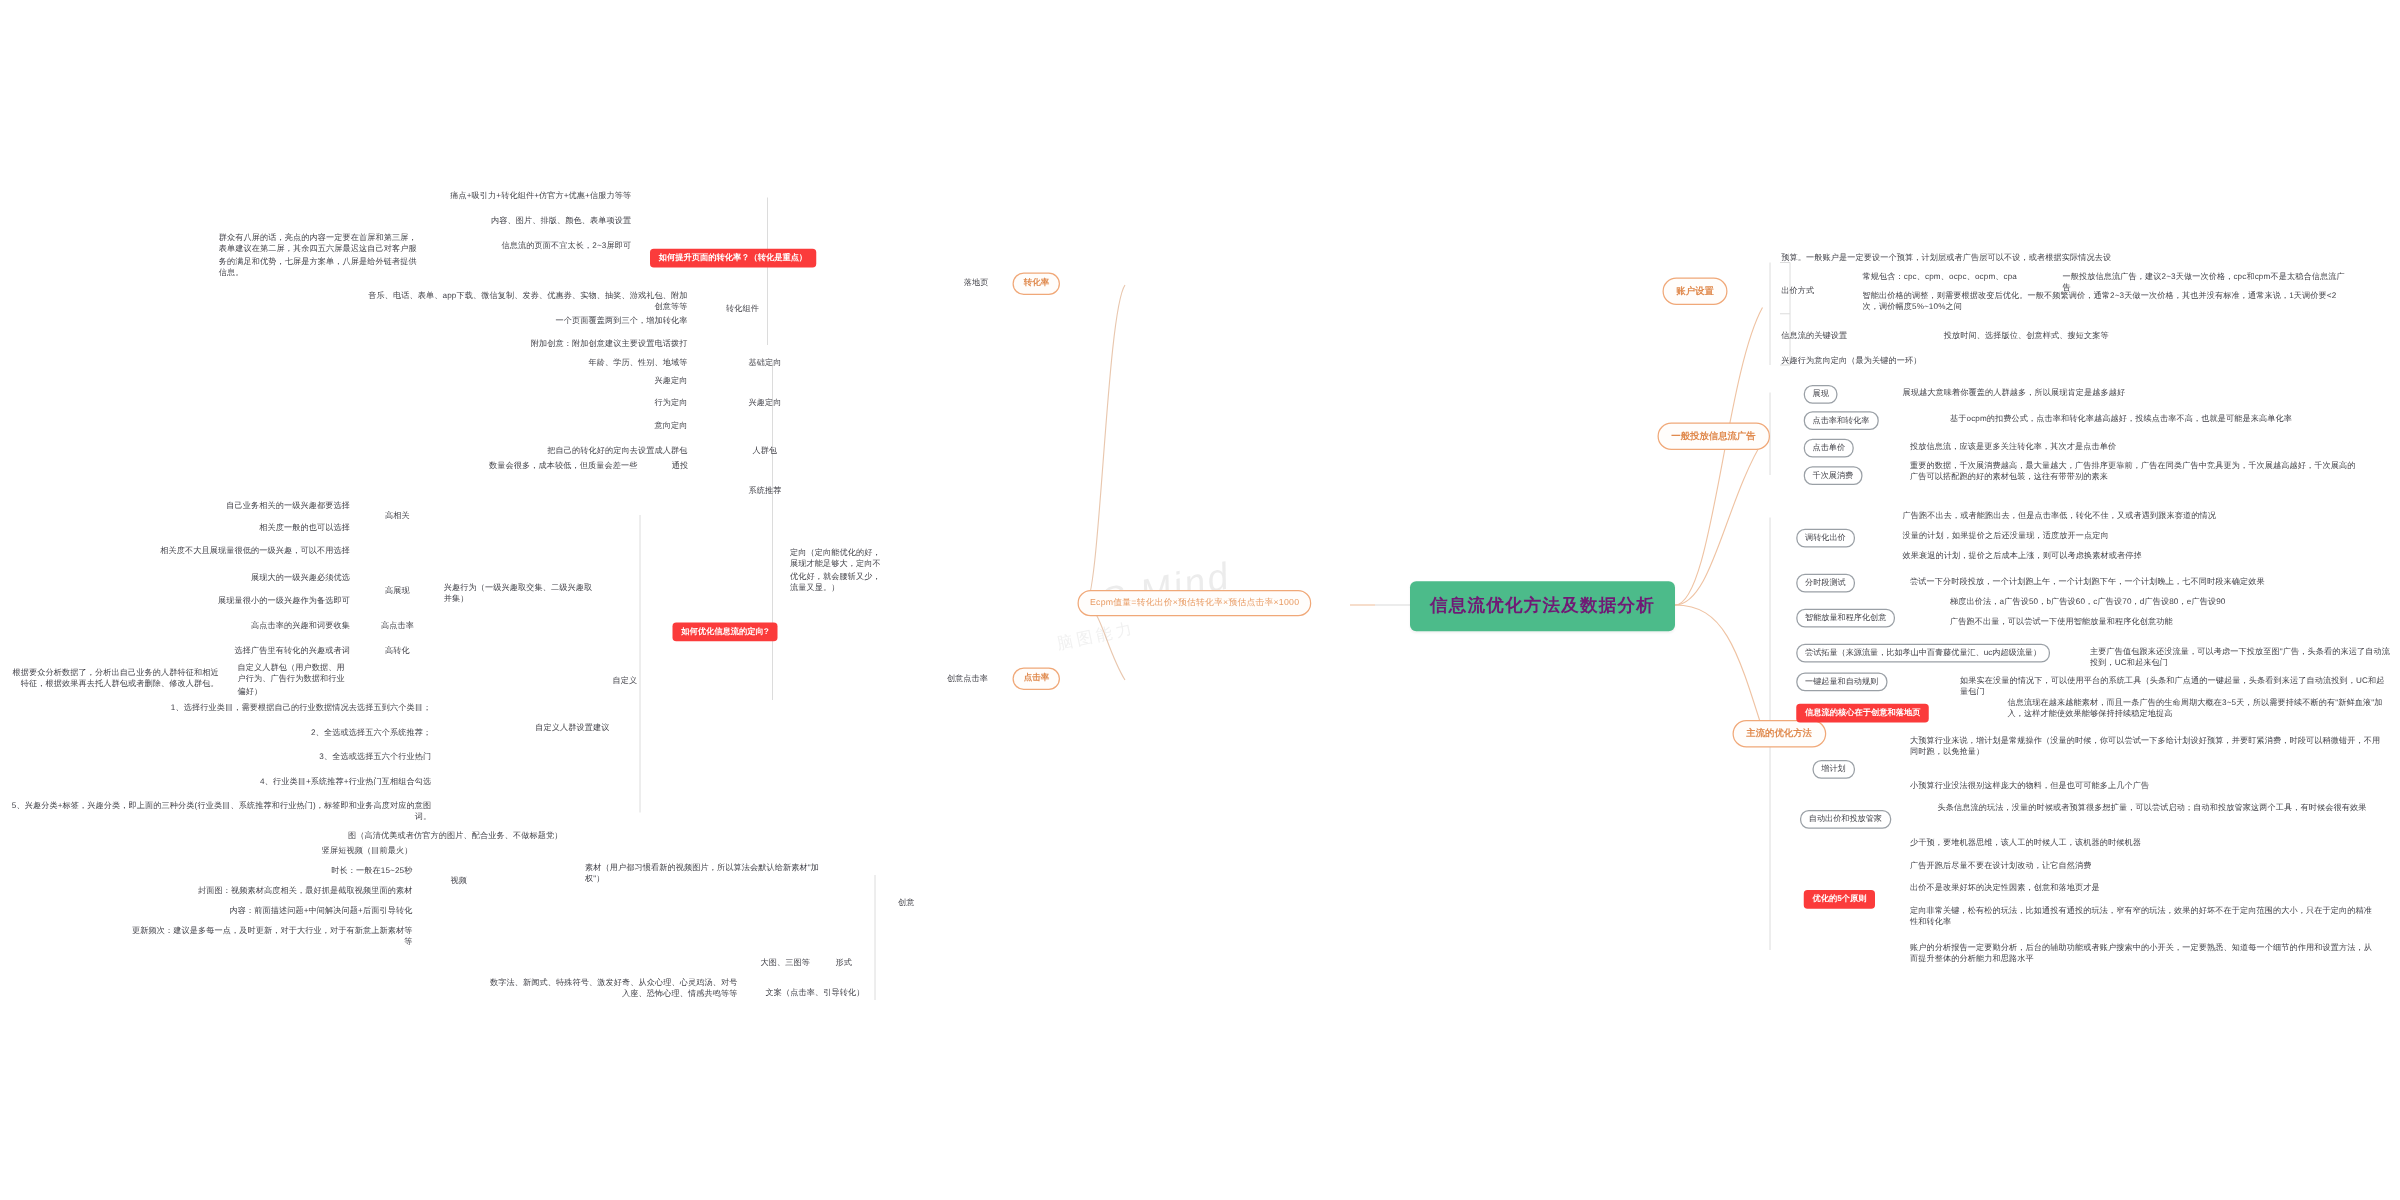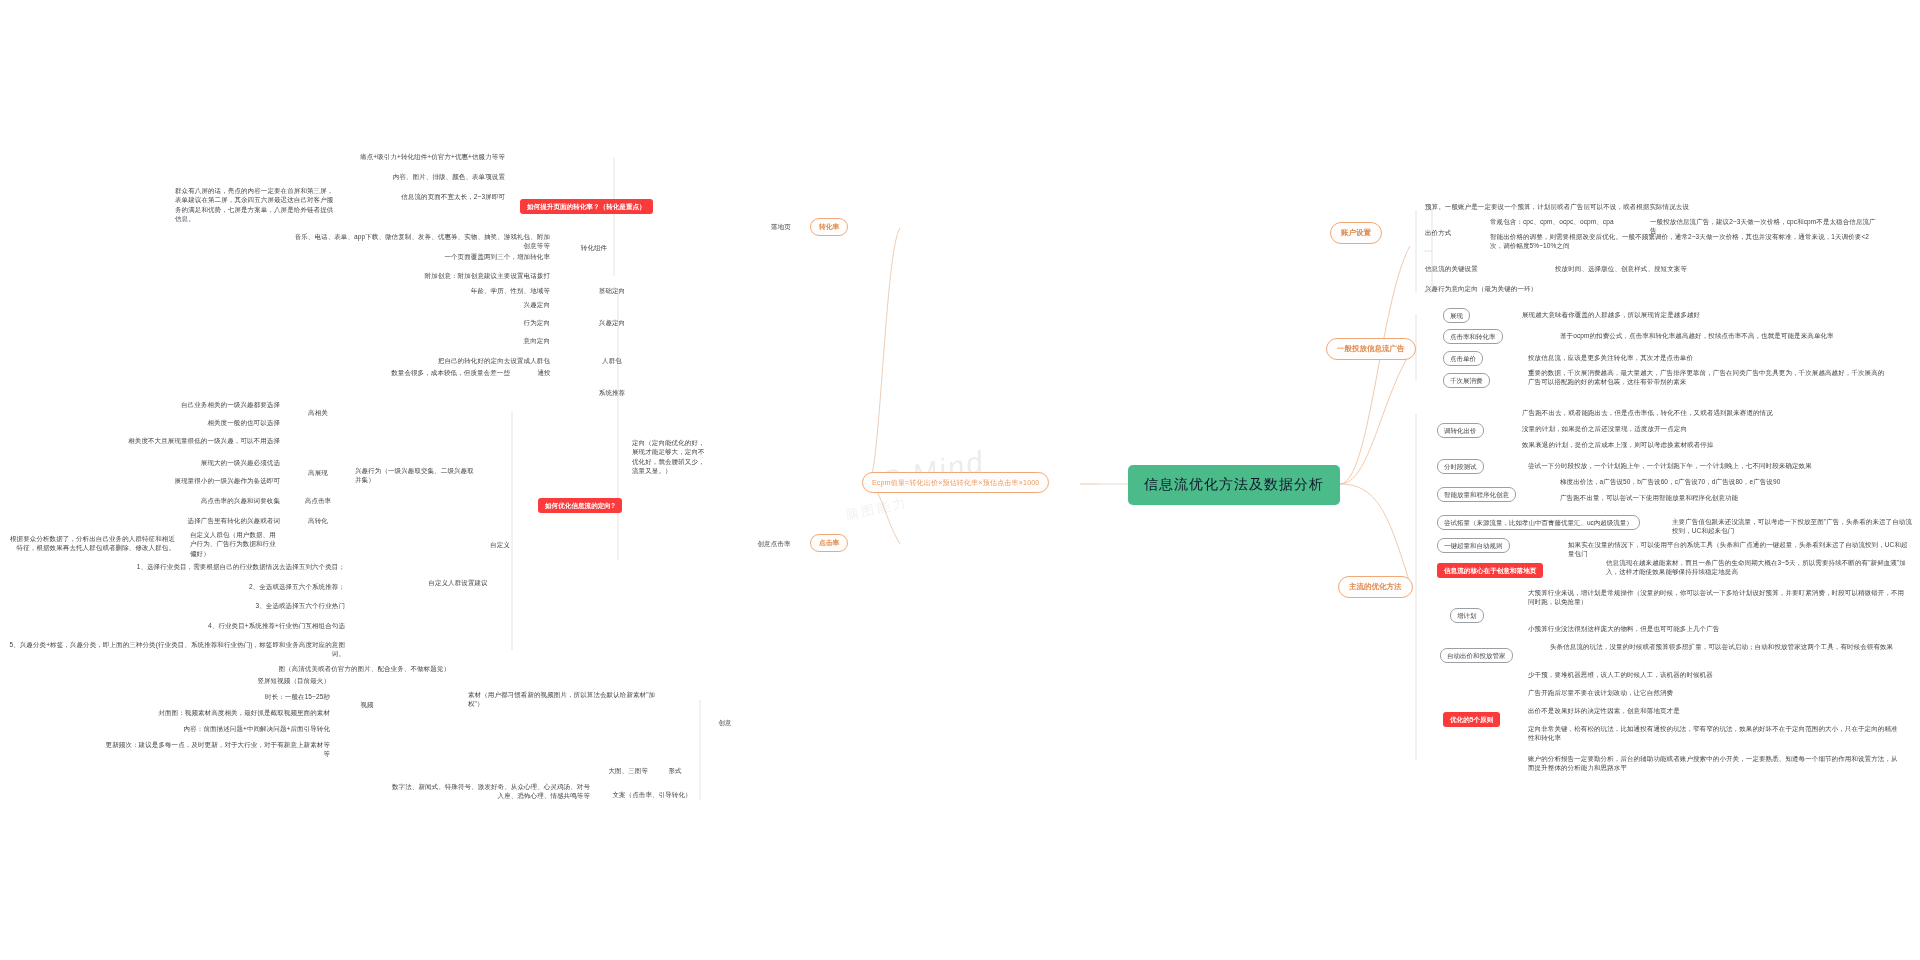--- a/index.html
+++ b/index.html
@@ -74,25 +74,25 @@
     font-size:6.6px;
     font-weight:bold;
     line-height:1.2;
     text-align:center;
     white-space:nowrap;
   }
 
   
   .root{
     background:#4cbb8a;
-    color:#0f172a;
+    color:#701a75;
     border-radius:5px;
     padding:11px 16px;
     font-size:14px;
-    font-weight:normal;
+    font-weight:bold;
     letter-spacing:1px;
     white-space:nowrap;
     box-shadow:0 1px 2px rgba(0,0,0,0.06);
   }
 
   .wm{
     position:absolute;
     color:rgba(170,170,170,0.22);
     font-size:30px;
     font-style:italic;
@@ -253,21 +253,21 @@
 
   <div class="node pill-gray" style="left:1443px;top:329px;">点击率和转化率</div>
   <div class="node txt l" style="left:1560px;top:331px;width:330px;">基于ocpm的扣费公式，点击率和转化率越高越好，投续点击率不高，也就是可能是来高单化率</div>
 
   <div class="node pill-gray" style="left:1443px;top:351px;">点击单价</div>
   <div class="node txt l" style="left:1528px;top:353px;width:320px;">投放信息流，应该是更多关注转化率，其次才是点击单价</div>
 
   <div class="node pill-gray" style="left:1443px;top:373px;">千次展消费</div>
   <div class="node txt l" style="left:1528px;top:368px;width:360px;">重要的数据，千次展消费越高，最大量越大，广告排序更靠前，广告在同类广告中竞具更为，千次展越高越好，千次展高的广告可以搭配跑的好的素材包装，这往有带带别的素来</div>
 
-  <div class="node pill-orange" style="left:1338px;top:576px;">主流的优化方法</div>
+  <div class="node pill-orange" style="left:1386px;top:576px;">主流的优化方法</div>
 
   <div class="node pill-gray" style="left:1437px;top:423px;">调转化出价</div>
   <div class="node txt l" style="left:1522px;top:408px;width:370px;">广告跑不出去，或者能跑出去，但是点击率低，转化不佳，又或者遇到跟来赛道的情况</div>
   <div class="node txt l" style="left:1522px;top:424px;width:370px;">没量的计划，如果提价之后还没量现，适度放开一点定向</div>
   <div class="node txt l" style="left:1522px;top:440px;width:370px;">效果衰退的计划，提价之后成本上涨，则可以考虑换素材或者停掉</div>
 
   <div class="node pill-gray" style="left:1437px;top:459px;">分时段测试</div>
   <div class="node txt l" style="left:1528px;top:461px;width:370px;">尝试一下分时段投放，一个计划跑上午，一个计划跑下午，一个计划晚上，七不同时段来确定效果</div>
 
   <div class="node pill-gray" style="left:1437px;top:487px;">智能放量和程序化创意</div>

